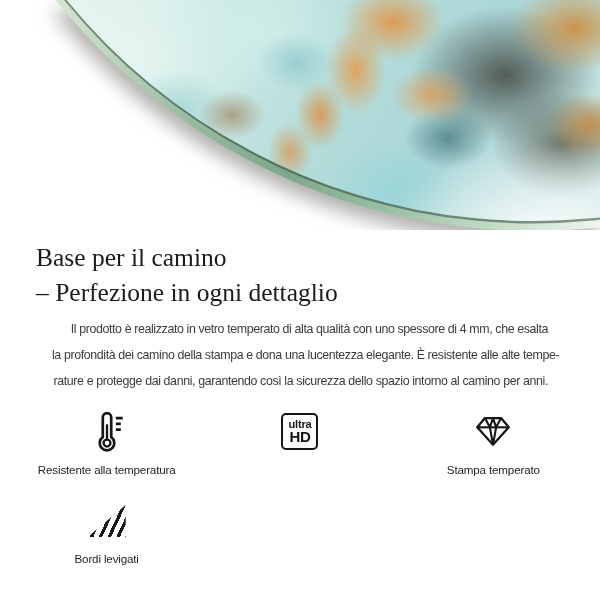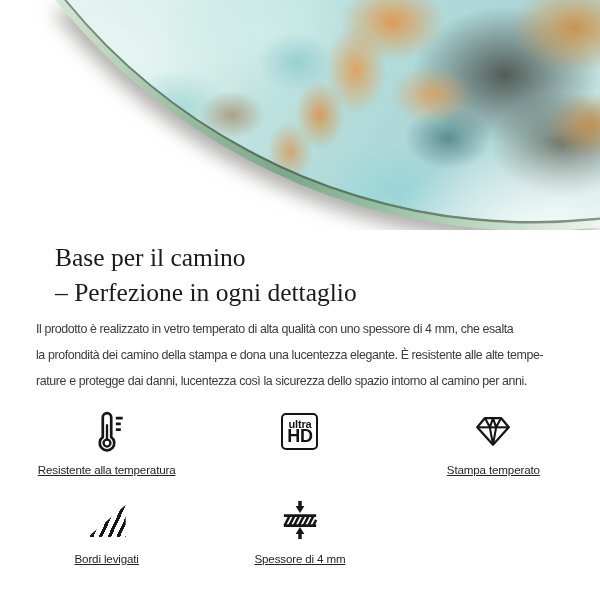--- a/index.html
+++ b/index.html
@@ -58,53 +58,53 @@
     background:linear-gradient(90deg, rgba(255,255,255,0) 0%, rgba(255,255,255,0.9) 45%, #fff 50%, rgba(255,255,255,0.9) 55%, rgba(255,255,255,0) 100%);
     transform:rotate(20deg);
   }
   .sparkle .glow {
     left:-9px; top:-9px; width:18px; height:18px; border-radius:50%;
     background:radial-gradient(circle, rgba(255,255,255,1) 0%, rgba(255,255,255,0) 70%);
   }
 
   
   .title {
-    margin:10px 55px 0;
+    margin:10px 36px 0;
     font-family:"Liberation Serif","DejaVu Serif",serif;
     font-weight:400; font-size:25.5px; line-height:35px; color:#1b1b1b;
   }
   .t-line { display:block; }
 
   
-  .desc { margin:6px 36px 0; }
+  .desc { margin:6px 52px 0;text-align:right; }
   .d-line {
     font-size:12.4px; line-height:26px; letter-spacing:-0.38px;
     color:#3b3b3b; white-space:nowrap;
   }
 
   
   .features {
     margin:14px 0 0; padding:0 10px;
     display:grid; grid-template-columns:repeat(3,1fr); row-gap:20px;
   }
   .feature { display:flex; flex-direction:column; align-items:center; }
   .icon-wrap { height:46px; display:flex; align-items:center; justify-content:center; color:#161616; }
   .icon-wrap svg { stroke:#161616; }
   .f-label {
     margin-top:8px; font-size:11.6px; line-height:15px;
-    letter-spacing:-0.15px; color:#242424; text-align:center;text-decoration:underline;
+    letter-spacing:-0.15px; color:#242424; text-align:center;
   }
   
   .hd-box {
     width:37px; height:37px; border:2.3px solid #141414; border-radius:5px;
     display:flex; flex-direction:column; align-items:center; justify-content:center;
     color:#141414;
   }
   .hd-t { font-size:11px; font-weight:600; line-height:10px; letter-spacing:-0.2px; }
-  .hd-b { font-size:18px; font-weight:700; line-height:15px; letter-spacing:-0.3px; }
+  .hd-b { font-size:15px; font-weight:700; line-height:15px; letter-spacing:-0.3px; }
   
   .hatch {
     width:38px; height:34px;
     clip-path:polygon(0% 100%, 100% 100%, 100% 6%);
     background:repeating-linear-gradient(115deg, #161616 0 3.2px, transparent 3.2px 8px);
   }
 </style>
 </head>
 <body>
 
@@ -124,21 +124,21 @@
   </div>
 
   <h1 class="title">
     <span class="t-line">Base per il camino</span>
     <span class="t-line">– Perfezione in ogni dettaglio</span>
   </h1>
 
   <div class="desc">
     <p class="d-line">Il prodotto è realizzato in vetro temperato di alta qualità con uno spessore di 4 mm, che esalta</p>
     <p class="d-line">la profondità dei camino della stampa e dona una lucentezza elegante. È resistente alle alte tempe-</p>
-    <p class="d-line">rature e protegge dai danni, lucentezza così la sicurezza dello spazio intorno al camino per anni.</p>
+    <p class="d-line">rature e protegge dai danni, garantendo così la sicurezza dello spazio intorno al camino per anni.</p>
   </div>
 
   <div class="features">
 
     <div class="feature">
       <div class="icon-wrap">
         <svg width="46" height="46" viewBox="0 0 24 24" fill="none">
           <path d="M9.8 15.2 V4.9 a2.2 2.2 0 0 1 4.4 0 V15.2 a3.8 3.8 0 1 1 -4.4 0 Z" stroke-width="1.4"></path>
           <circle cx="12" cy="18.3" r="1.8" stroke-width="1.2"></circle>
           <path d="M12 8.5 V16.4" stroke-width="1.2"></path>
@@ -170,28 +170,15 @@
       <div class="f-label">Stampa temperato</div>
     </div>
 
     <div class="feature">
       <div class="icon-wrap">
         <div class="hatch"></div>
       </div>
       <div class="f-label">Bordi levigati</div>
     </div>
 
-    <div class="feature">
-      <div class="icon-wrap">
-        <svg width="44" height="44" viewBox="0 0 24 24" fill="none">
-          <path d="M3.2 9.6 H20.8 M3.2 15 H20.8" stroke-width="1.5"></path>
-          <path d="M3.6 15 L6.4 9.6 M6.2 15 L9 9.6 M8.8 15 L11.6 9.6 M11.4 15 L14.2 9.6 M14 15 L16.8 9.6 M16.6 15 L19.4 9.6 M19.2 15 L20.8 11.9" stroke-width="1.4"></path>
-          <path d="M12 1.6 V4.8" stroke-width="1.9"></path>
-          <polygon points="9.6,4.4 14.4,4.4 12,8.2" fill="#161616" stroke="none"></polygon>
-          <path d="M12 22.4 V19.2" stroke-width="1.9"></path>
-          <polygon points="9.6,19.6 14.4,19.6 12,15.8" fill="#161616" stroke="none"></polygon>
-        </svg>
-      </div>
-      <div class="f-label">Spessore di 4 mm</div>
-    </div>
 
   </div>
 </div>
 
 </body></html>

